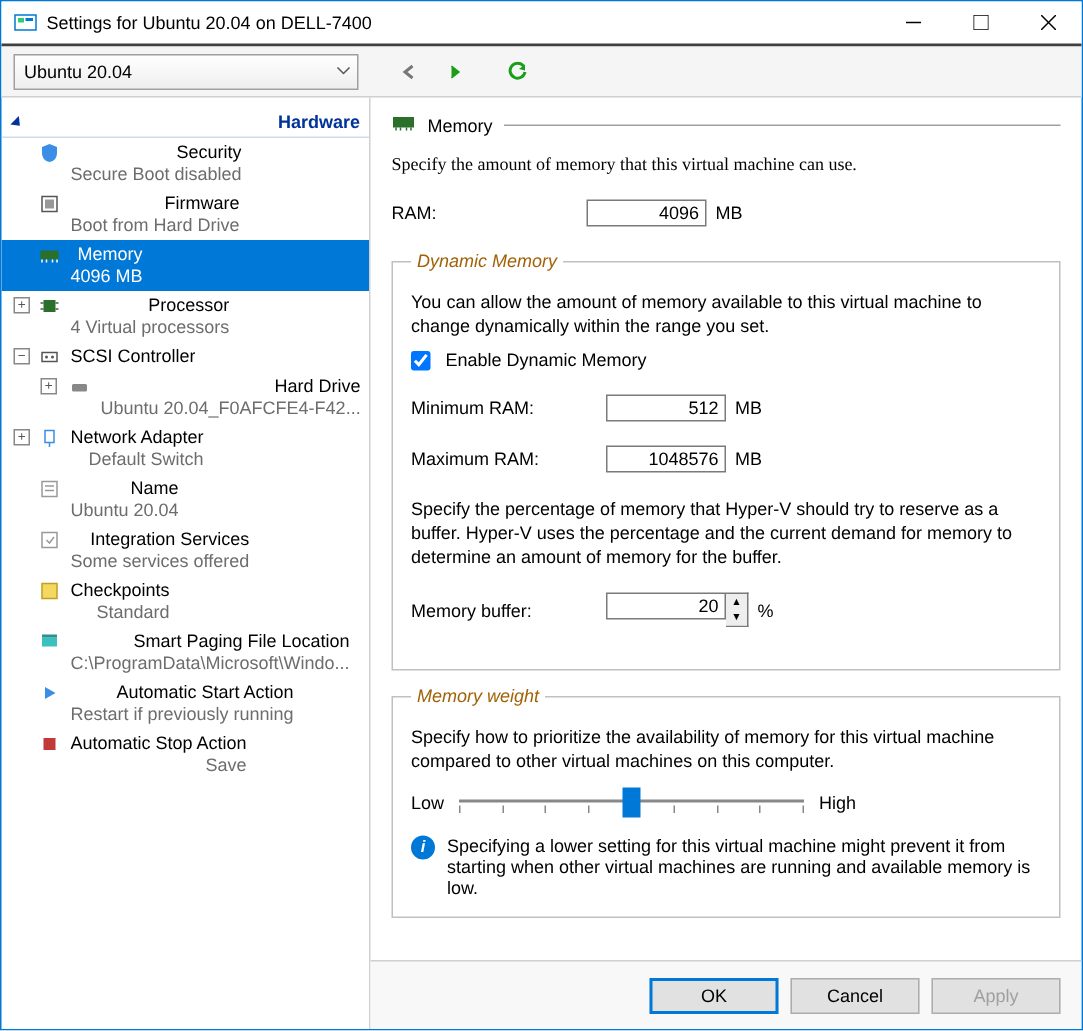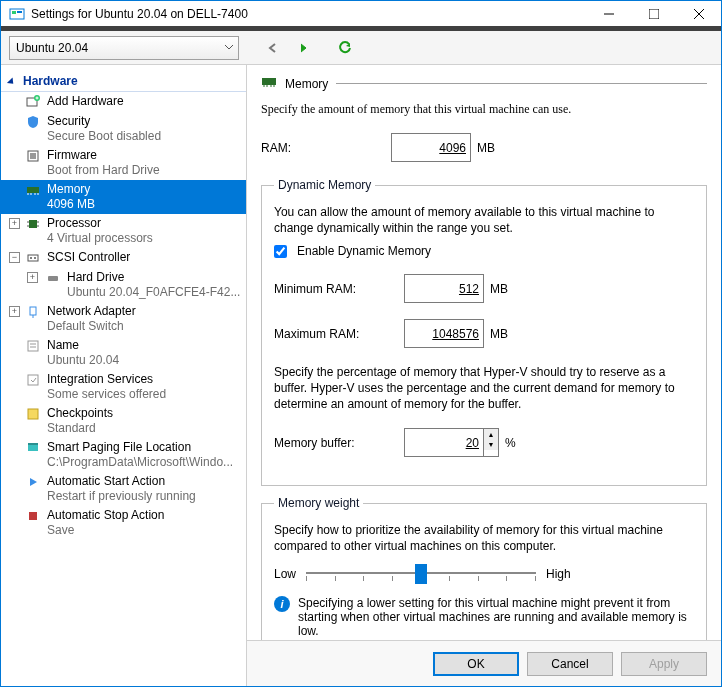--- a/index.html
+++ b/index.html
@@ -1,34 +1,34 @@
 <!DOCTYPE html>
 <html><head>
 <meta charset="utf-8">
 <style>
 * { box-sizing: border-box; margin: 0; padding: 0; font-family: "Segoe UI", Tahoma, sans-serif; font-size: 12px; }
 html, body { width: 722px; height: 687px; overflow: hidden; }
 
 .window { width: 722px; height: 687px; border: 1px solid #0078d7; background: #fff; display: flex; flex-direction: column; }
 
 
-.titlebar { height: 30px; background: #fff; display: flex; align-items: center; border-bottom: 5px solid #404040; }
+.titlebar { height: 30px; background: #fff; display: flex; align-items: center; border-bottom: 2px solid #404040; }
 .titlebar .icon { width: 16px; height: 16px; margin: 0 6px 0 8px; }
 .titlebar .title { flex: 1; color: #000; }
 .titlebar .winbtn { width: 45px; height: 30px; display: flex; align-items: center; justify-content: center; color: #000; }
 
 
 .toolbar { height: 34px; display: flex; align-items: center; padding: 4px 8px; gap: 6px; border-bottom: 1px solid #d0d0d0; background: #f5f5f5; }
 .combo { flex: 0 0 230px; height: 24px; border: 1px solid #a0a0a0; background: linear-gradient(#fff,#eee); display: flex; align-items: center; padding: 0 6px; position: relative; }
 .combo .chev { position: absolute; right: 4px; top: 4px; }
 .tbtn { width: 24px; height: 24px; display: flex; align-items: center; justify-content: center; }
 
 
 .body { flex: 1; display: flex; overflow: hidden; }
-.sidebar { width: 246px; border-right: 1px solid #d0d0d0; overflow-y: auto; padding: 6px 0 6px 0; }
+.sidebar { width: 246px; border-right: 1px solid #d0d0d0; overflow-y: auto; padding: 6px 0 6px 0; text-align: right; }
 .content { flex: 1; display: flex; flex-direction: column; }
 
 
 .sec-head { color: #003399; font-weight: 600; padding: 3px 6px 3px 22px; border-bottom: 1px solid #cddbf0; position: relative; }
 .sec-head::before { content: ""; position: absolute; left: 8px; top: 7px; width: 0; height: 0; border-left: 5px solid #003399; border-top: 4px solid transparent; border-bottom: 4px solid transparent; transform: rotate(45deg); }
 .titem { display: flex; align-items: flex-start; padding: 2px 4px 2px 24px; position: relative; line-height: 15px; }
 .titem .exp { position: absolute; left: 8px; top: 4px; width: 11px; height: 11px; border: 1px solid #888; background: #fff; display: flex; align-items: center; justify-content: center; font-size: 9px; color: #555; }
 .titem .ico { width: 16px; height: 16px; margin-right: 6px; flex-shrink: 0; display: flex; align-items: center; justify-content: center; }
 .titem .lbls { display: flex; flex-direction: column; overflow: hidden; }
 .titem .lbl { color: #000; white-space: nowrap; overflow: hidden; text-overflow: ellipsis; max-width: 190px; }
@@ -38,24 +38,24 @@
 .titem.indent { padding-left: 44px; }
 .titem.indent .exp { left: 26px; }
 
 
 .panel { flex: 1; overflow-y: auto; padding: 10px 14px 10px 14px; }
 .panel-head { display: flex; align-items: center; gap: 8px; margin-bottom: 10px; }
 .panel-head .rule { flex: 1; height: 1px; background: #a0a0a0; }
 .desc { margin: 6px 0 10px 0; color: #000; font-family: Liberation Serif, serif; }
 .row { display: flex; align-items: center; margin: 16px 0; }
 .row .rlabel { width: 130px; }
-.row input[type=text] { width: 80px; height: 29px; border: 1px solid #7a7a7a; text-align: right; padding: 0 4px; text-decoration: underline; }
+.row input[type=text] { width: 80px; height: 18px; border: 1px solid #7a7a7a; text-align: right; padding: 0 4px; }
 .row .unit { margin-left: 6px; }
 fieldset.group { border: 1px solid #c0c0c0; padding: 8px 12px 12px 12px; margin: 10px 0; }
-fieldset.group legend { padding: 0 4px; color: #0f172a; }
+fieldset.group legend { padding: 0 4px; color: #a16207; font-style: italic; }
 .para { margin: 4px 0 8px 0; color: #000; line-height: 16px; }
 .chk { display: flex; align-items: center; gap: 10px; margin: 6px 0 10px 0; }
 .spin-wrap { display: flex; }
 .spin-wrap input { width: 54px; height: 22px; border: 1px solid #7a7a7a; text-align: right; padding: 0 4px; }
 .spin-btns { display: flex; flex-direction: column; border: 1px solid #7a7a7a; border-left: none; }
 .spin-btns span { width: 14px; height: 10.5px; display: flex; align-items: center; justify-content: center; font-size: 7px; background: #eee; }
 .slider-row { display: flex; align-items: center; gap: 10px; margin: 8px 0 6px 0; }
 .slider { position: relative; width: 230px; height: 24px; }
 .slider .track { position: absolute; left: 0; right: 0; top: 10px; height: 2px; background: #888; }
 .slider .thumb { position: absolute; top: 2px; width: 12px; height: 20px; background: #0078d7; left: 50%; transform: translateX(-50%); }
@@ -127,33 +127,20 @@
           <path d="M12 2 L12 6 L8 5 Z" fill="#1a9e1a"></path>
         </svg>
       </div>
   </div>
 
   <div class="body">
 
     <div class="sidebar">
       <div class="sec-head">Hardware</div>
 
-      <div class="titem">
-        <span class="ico">
-            <svg width="14" height="14">
-              <rect x="1" y="3" width="10" height="8" fill="none" stroke="#555"></rect>
-              <circle cx="11" cy="3" r="3" fill="#2ecc71"></circle>
-              <line x1="11" y1="1.5" x2="11" y2="4.5" stroke="#fff"></line>
-              <line x1="9.5" y1="3" x2="12.5" y2="3" stroke="#fff"></line>
-            </svg>
-          </span>
-        <div class="lbls">
-            <span class="lbl">Add Hardware</span>
-          </div>
-      </div>
 
       <div class="titem">
         <span class="ico">
             <svg width="14" height="14">
               <path d="M7 1 L12 3 L12 7 Q12 12 7 13 Q2 12 2 7 L2 3 Z" fill="#3a8ee6"></path>
             </svg>
           </span>
         <div class="lbls">
             <span class="lbl">Security</span>
             <span class="sub">Secure Boot disabled</span>

